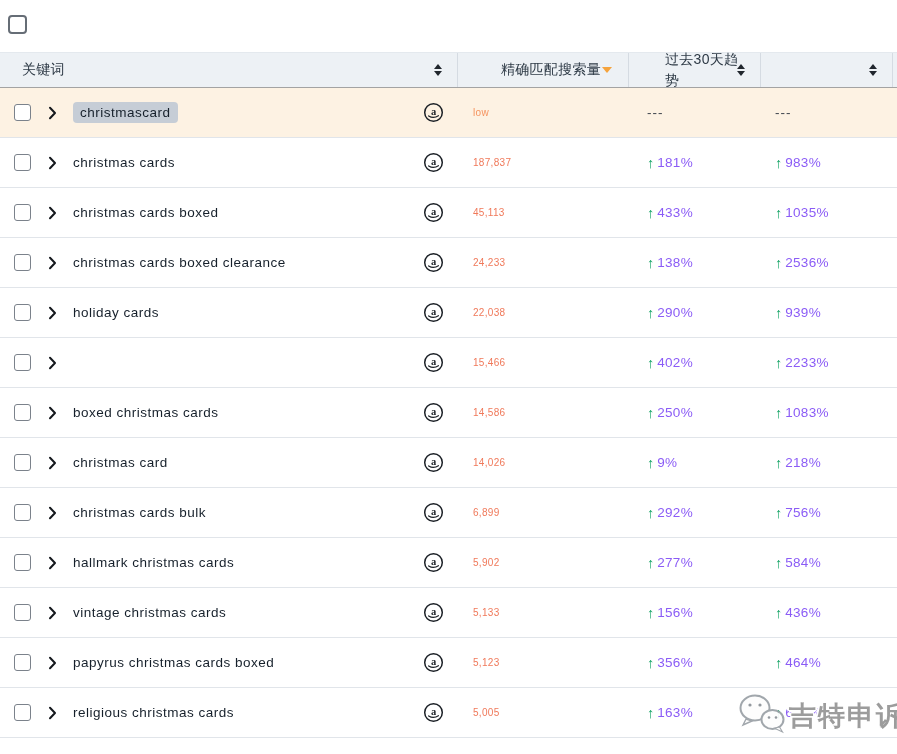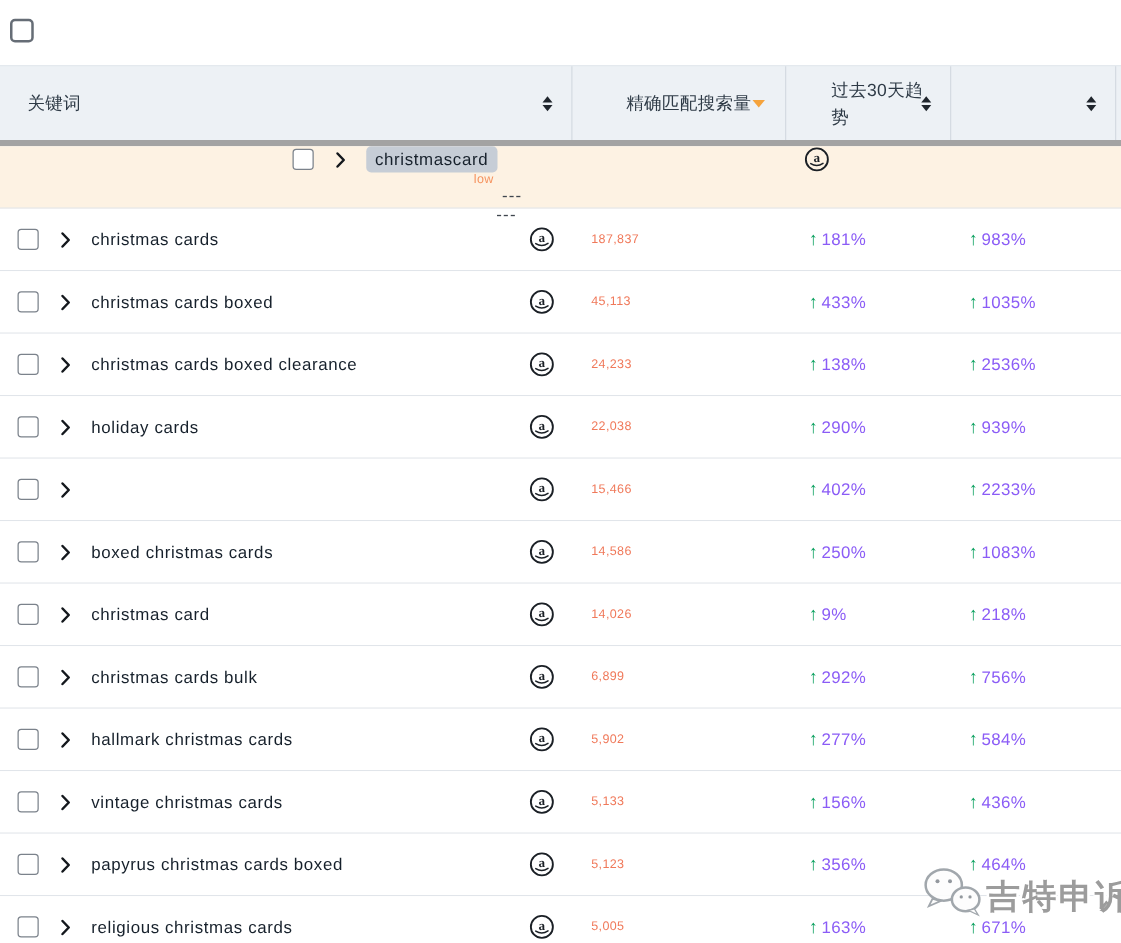--- a/index.html
+++ b/index.html
@@ -5,22 +5,22 @@
   html,body{margin:0;padding:0;background:#fff;}
   .page{position:relative;width:897px;height:754px;background:#fff;overflow:hidden;
         font-family:"Liberation Sans","DejaVu Sans",sans-serif;color:#1b2430;}
 
   
   .top-cb{position:absolute;left:8px;top:15px;width:15px;height:15px;background:#fff;
           border:2px solid #666d76;border-radius:4px;cursor:pointer;}
 
   
   .table{position:absolute;left:0;top:52px;width:897px;}
-  .thead{display:flex;height:65px;background:#edf1f5;box-sizing:border-box;
-         border-top:1px solid #e4e9ee;border-bottom:5px solid #a3a3a3;}
+  .thead{display:flex;height:36px;background:#edf1f5;box-sizing:border-box;
+         border-top:1px solid #e4e9ee;border-bottom:1px solid #a3a3a3;}
   .th{position:relative;display:flex;align-items:center;box-sizing:border-box;
       font-size:14px;color:#2e3a46;letter-spacing:.3px;}
   .th-kw{width:457px;padding-left:22px;}
   .th-vol{width:171px;padding-left:16px;border-left:1px solid #d5dbe2;justify-content:center;}
   .th-t30{width:132px;padding-left:36px;border-left:1px solid #d5dbe2;align-items:center;}
   .th-t90{width:133px;padding-left:15px;border-left:1px solid #d5dbe2;border-right:1px solid #d5dbe2;}
   .th-stub{flex:1;}
   .wrap-label{display:inline-block;width:80px;line-height:1.5;}
 
   .sort-both{position:absolute;right:15px;top:50%;transform:translateY(-50%);
@@ -29,21 +29,21 @@
           border-bottom:5px solid #20262d;}
   .tri-down{width:0;height:0;border-left:4px solid transparent;border-right:4px solid transparent;
             border-top:5px solid #20262d;}
   .sort-desc{position:absolute;right:16px;top:50%;transform:translateY(-50%);cursor:pointer;
              width:0;height:0;border-left:5px solid transparent;border-right:5px solid transparent;
              border-top:6px solid #f5a33c;}
 
   
   .row{display:flex;height:50px;align-items:center;box-sizing:border-box;
        border-bottom:1px solid #e1e5ea;background:#fff;}
-  .row.highlighted{background:#fdf2e3;flex-direction:column;}
+  .row.highlighted{background:#fdf2e3;}
   .cell{box-sizing:border-box;}
   .cell-kw{width:457px;display:flex;align-items:center;}
   .cb{width:15px;height:15px;margin-left:14px;background:#fff;flex:none;
       border:1.7px solid #7b828b;border-radius:3px;cursor:pointer;}
   .chev{margin-left:17px;display:flex;align-items:center;cursor:pointer;flex:none;}
   .kw{margin-left:16px;font-size:13.5px;color:#16202b;letter-spacing:.5px;cursor:pointer;}
   .kw.tag{background:#c6cdd6;padding:3px 7px;border-radius:4px;}
   .amz{margin-left:auto;margin-right:13px;display:flex;align-items:center;cursor:pointer;flex:none;}
   .cell-vol{width:171px;padding-left:16px;font-size:10px;letter-spacing:.3px;color:#f0795a;}
   .cell-vol.low{color:#f5935f;}

